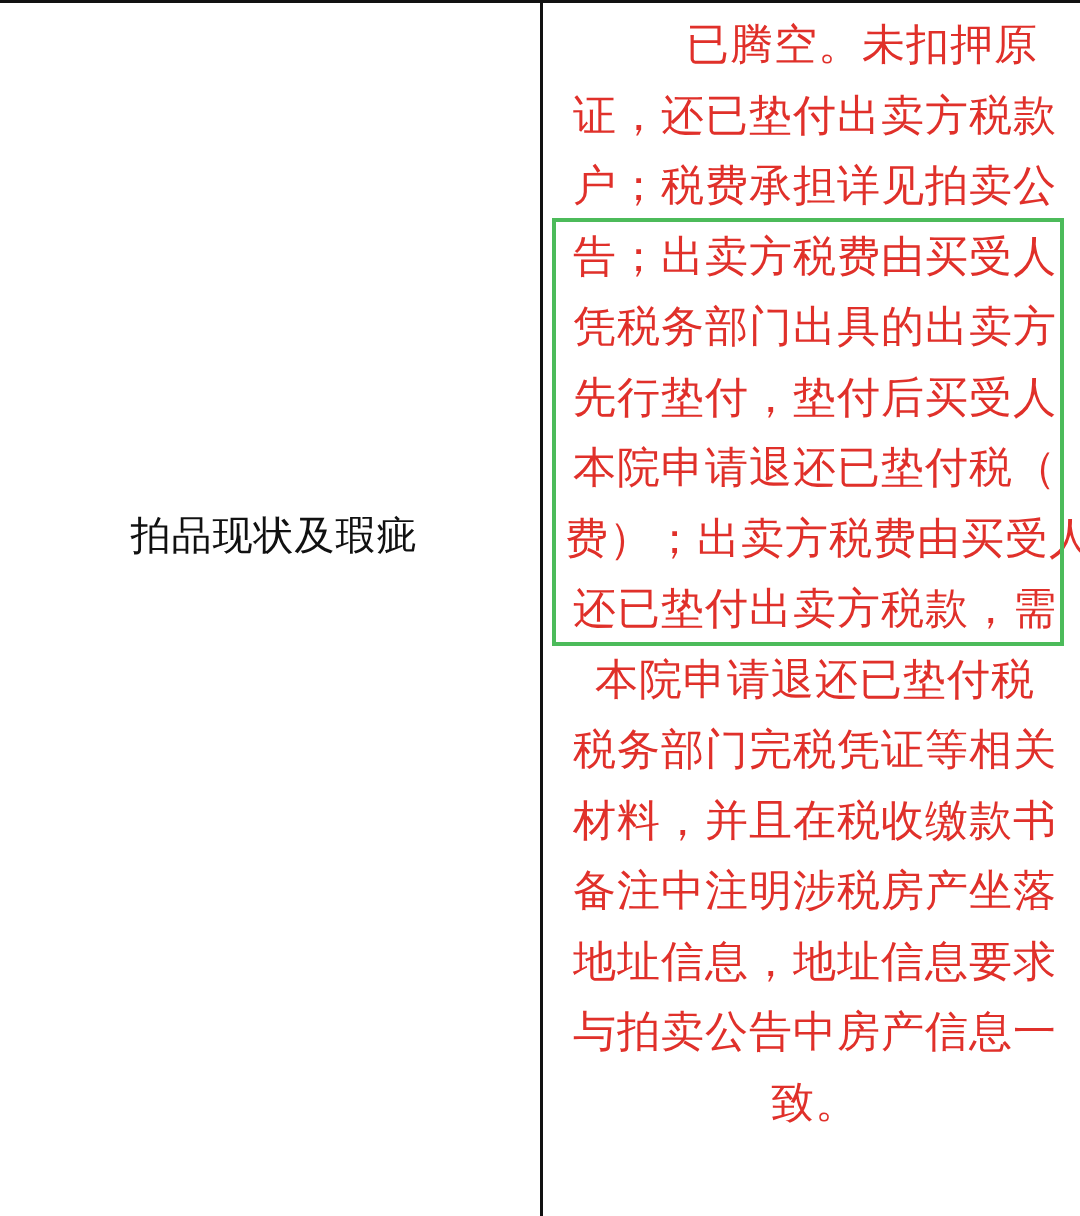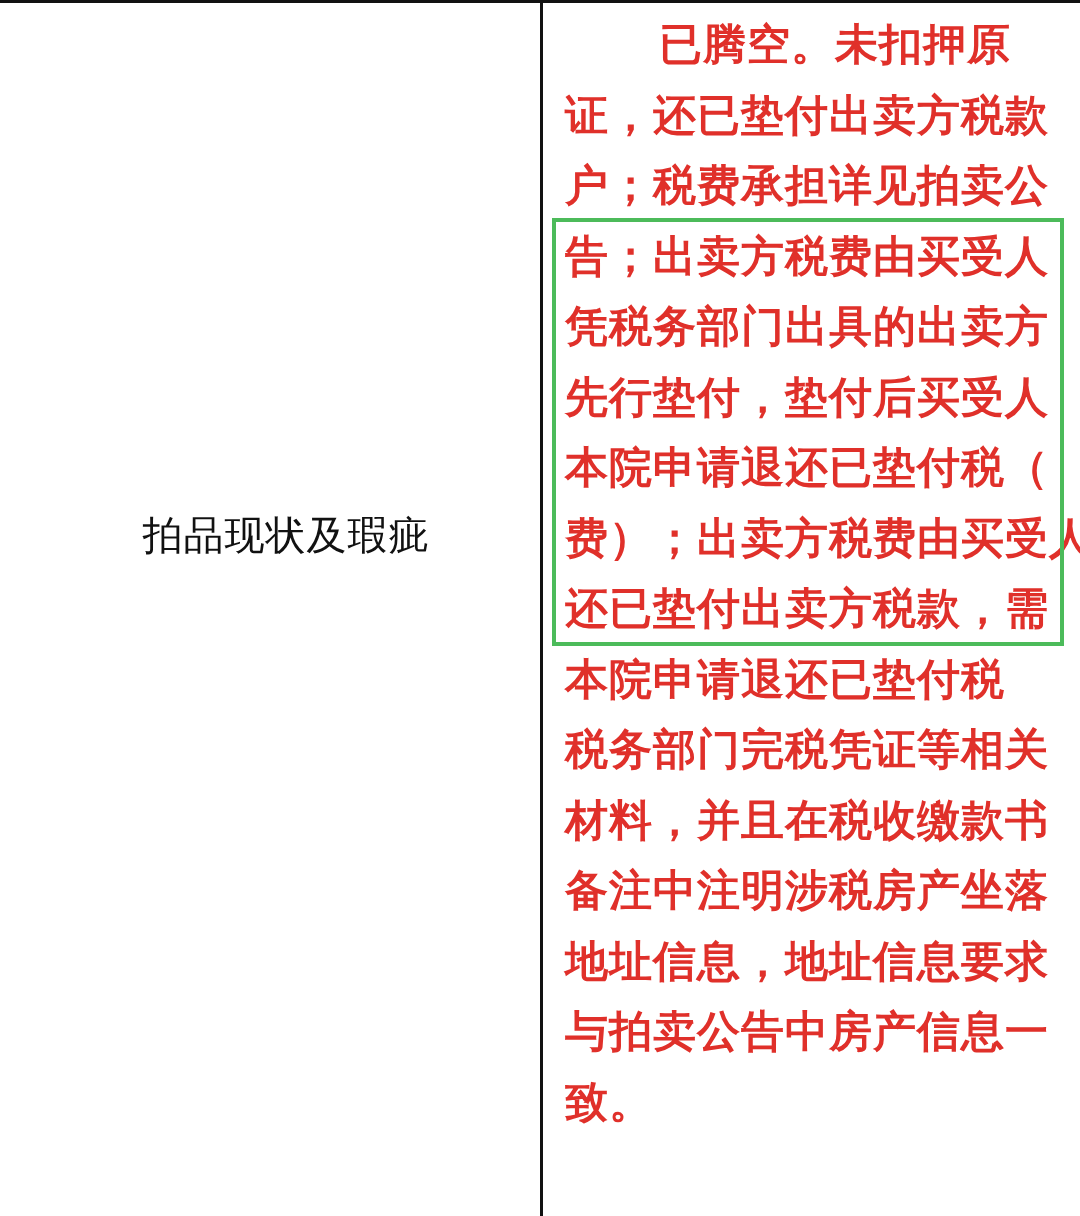--- a/index.html
+++ b/index.html
@@ -1,23 +1,23 @@
 <!DOCTYPE html>
 <html><head>
   <meta charset="utf-8">
   <style>
     html, body { margin: 0; padding: 0; background: #ffffff; }
     body { width: 1080px; height: 1216px; position: relative; overflow: hidden; font-family: "DejaVu Sans", sans-serif; }
     .top-border { position: absolute; left: 0; top: 0; width: 1080px; height: 3px; background: #111111; }
     .divider { position: absolute; left: 540px; top: 0; width: 3px; height: 1216px; background: #111111; }
-    .left-cell { position: absolute; left: 16px; top: 3px; width: 540px; height: 1065px; display: flex; align-items: center; justify-content: center; border-radius: 9px; }
+    .left-cell { position: absolute; left: 4px; top: 3px; width: 540px; height: 1065px; display: flex; align-items: center; justify-content: center; border-radius: 9px; }
     .left-label { font-size: 40px; color: #111111; letter-spacing: 1px; margin-top: 0px; }
     .right-cell { position: absolute; left: 543px; top: 3px; width: 537px; height: 1213px; }
     .lines { position: absolute; left: 22px; top: 6px; width: 500px; }
-    .line { height: 70.5px; line-height: 70.5px; font-size: 43px; font-weight: bold; color: #e0302a; white-space: nowrap; letter-spacing: 1px; }
+    .line { height: 70.5px; line-height: 70.5px; font-size: 43px; font-weight: normal; color: #e0302a; white-space: nowrap; letter-spacing: 1px; text-align: center; }
     .line.indent { padding-left: 94px; }
     .highlight-box { position: absolute; left: 9px; top: 215px; width: 512px; height: 428px; border: 4px solid #4cbb5a; box-sizing: border-box; pointer-events: none; }
   </style>
 </head>
 <body>
 
 <div class="top-border"></div>
 <div class="divider"></div>
 
 <div class="left-cell">

